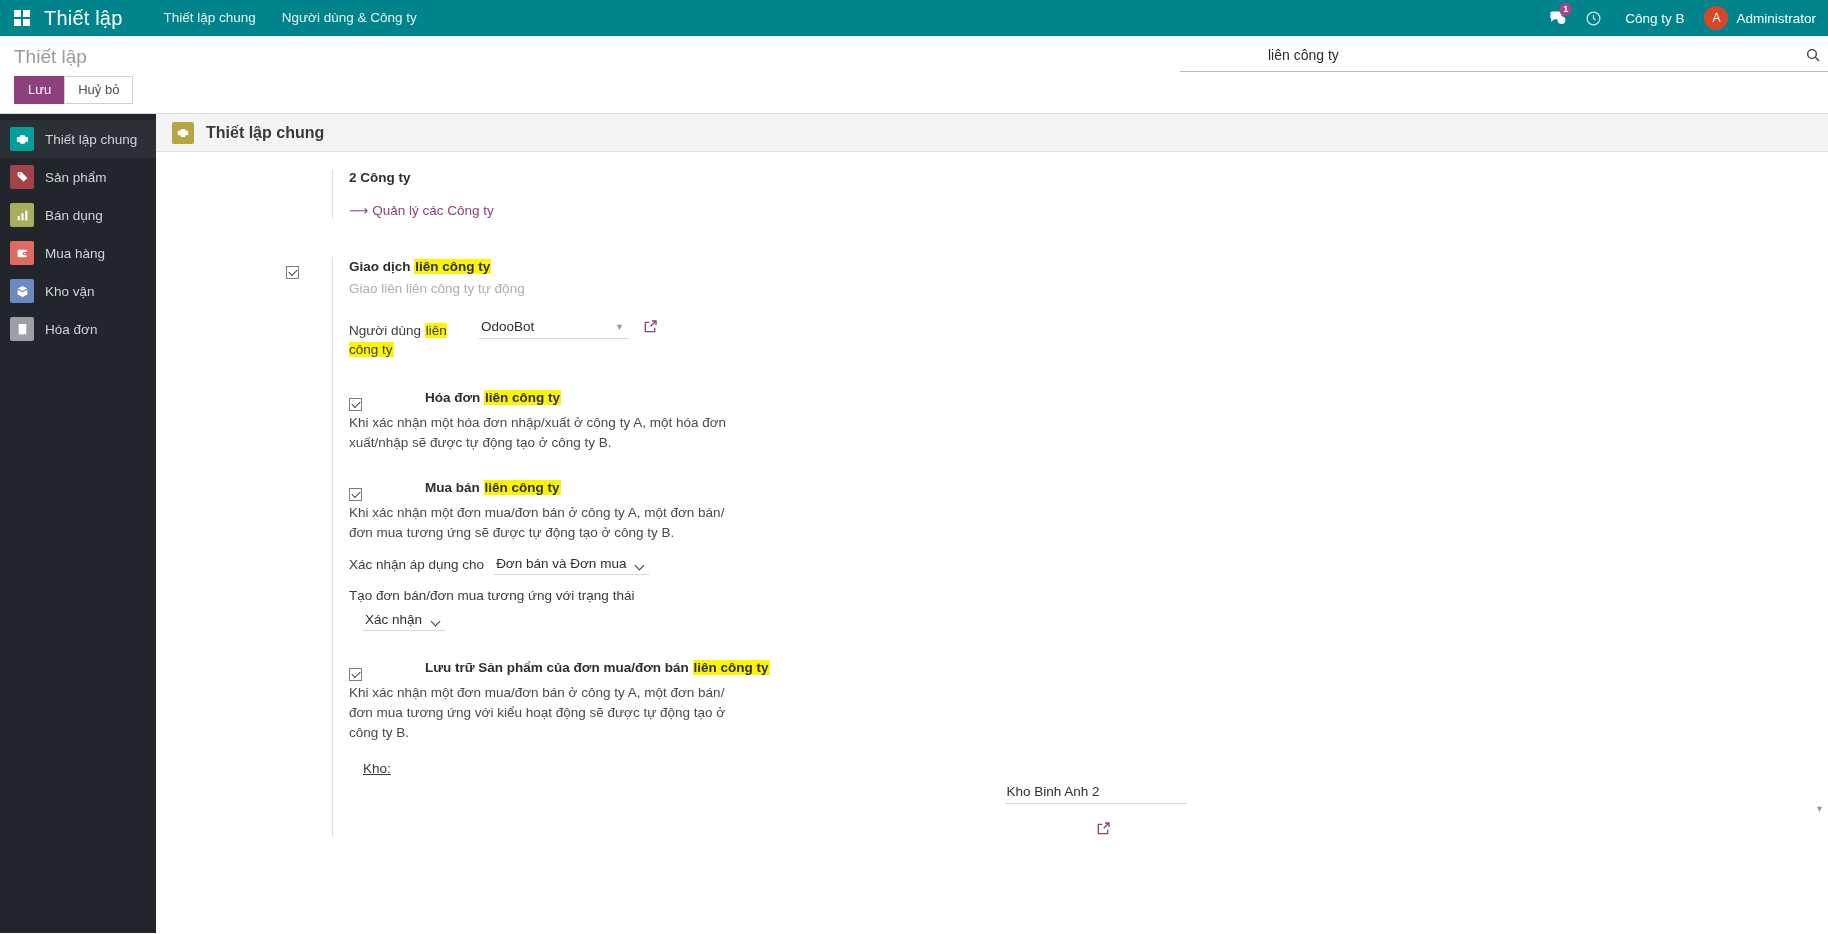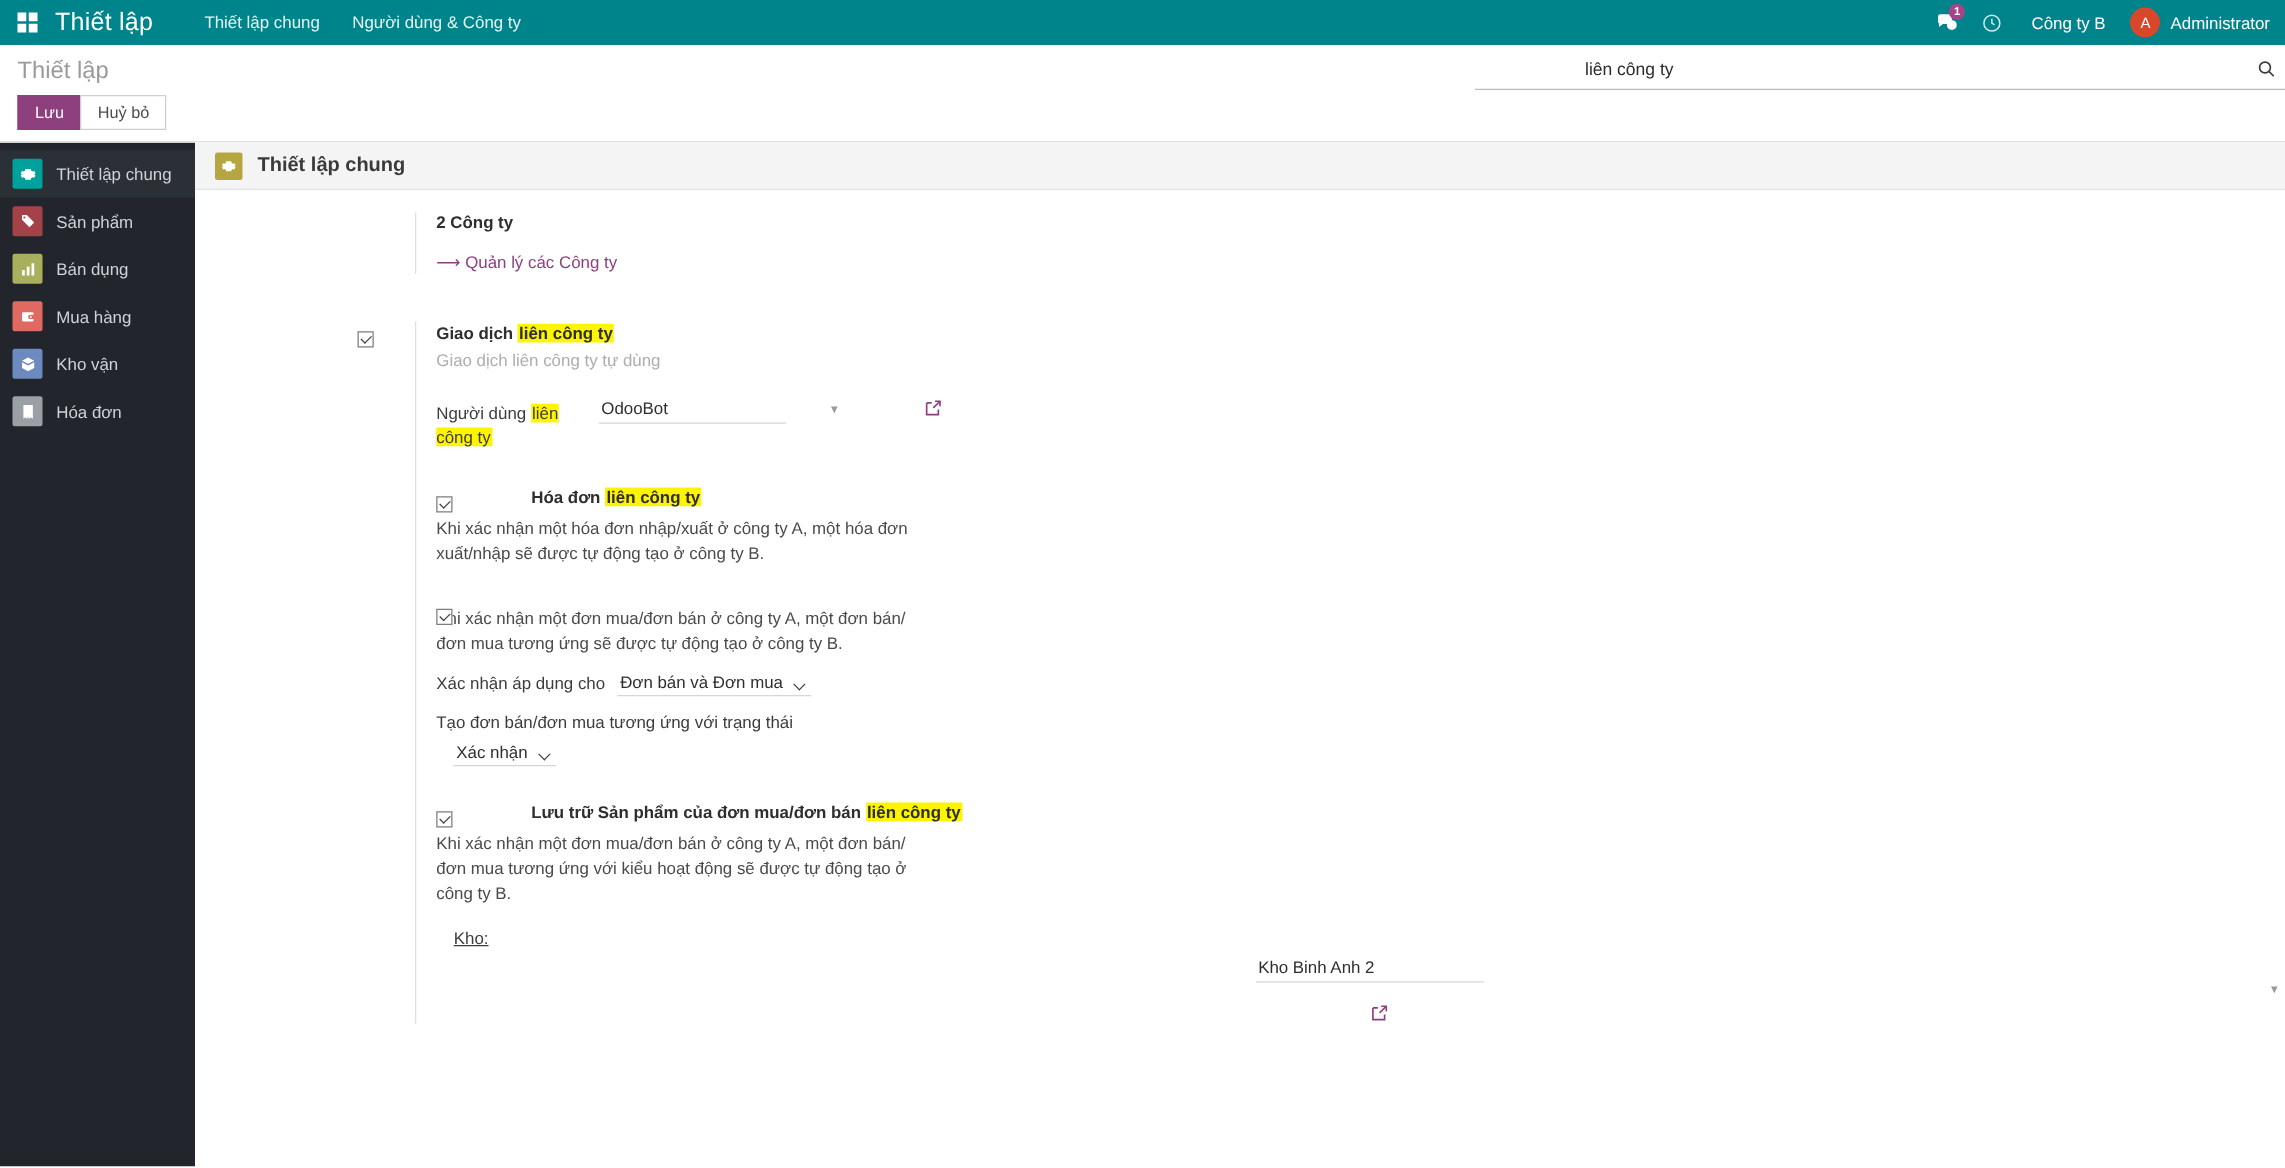--- a/index.html
+++ b/index.html
@@ -305,21 +305,20 @@
     font-size: 13.5px;
     color: #3c3c3c;
     width: 130px;
     flex: 0 0 130px;
     line-height: 19px;
     padding-top: 6px;
   }
   .m2o {
     display: flex;
     align-items: center;
-    gap: 48px;
   }
   .m2o-input {
     border: 0;
     border-bottom: 1px solid #d6d6d6;
     font-size: 13.5px;
     color: #2e2e2e;
     padding: 4px 4px 4px 2px;
     width: 150px;
     outline: none;
     background: transparent;
@@ -567,21 +566,21 @@
 
       <div class="setting-block" style="margin-top:38px">
         <div class="cb-col">
           <span class="checkbox checked"></span>
         </div>
         <div class="text-col">
 
           <div class="s-title">
             <span>Giao dịch </span><span class="hl">liên công ty</span>
           </div>
-          <div class="s-sub">Giao dịch liên công ty tự dùng</div>
+          <div class="s-sub">Giao liên liên công ty tự động</div>
 
           <div class="field-row">
             <div class="field-label">
               <span>Người dùng </span><span class="hl">liên công ty</span>
             </div>
             <div class="m2o">
               <input class="m2o-input" type="text" value="OdooBot" style="">
               <span class="caret">▼</span>
               <span class="ext-link">
                 <svg width="16" height="16" viewBox="0 0 24 24" fill="none" stroke="#8e3f7e" stroke-width="2">
@@ -603,20 +602,23 @@
               </div>
               <div class="sub-desc">Khi xác nhận một hóa đơn nhập/xuất ở công ty A, một hóa đơn xuất/nhập sẽ được tự động tạo ở công ty B.</div>
             </div>
           </div>
 
           <div class="sub-block" style="margin-top:26px">
             <div class="sub-cb">
               <span class="checkbox checked"></span>
             </div>
             <div class="sub-body">
+              <div class="sub-title">
+                <span>Mua bán </span><span class="hl">liên công ty</span>
+              </div>
               <div class="sub-desc">Khi xác nhận một đơn mua/đơn bán ở công ty A, một đơn bán/đơn mua tương ứng sẽ được tự động tạo ở công ty B.</div>
 
               <div class="select-row">
                 <span class="select-label">Xác nhận áp dụng cho</span>
                 <span class="sel-wrap">
                   <select class="sel">
                     <option>Đơn bán và Đơn mua</option>
                   </select>
                 </span>
               </div>

